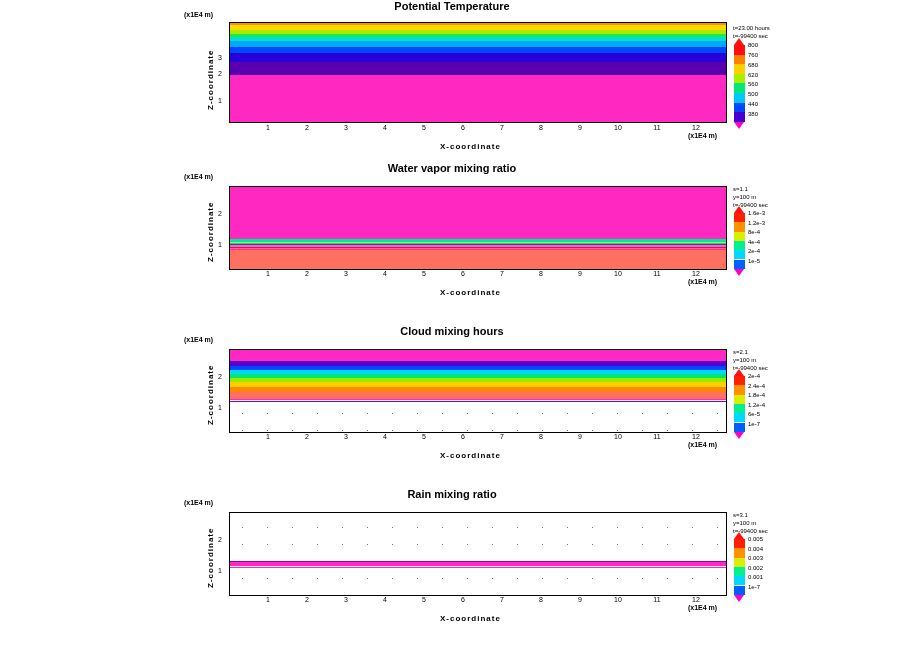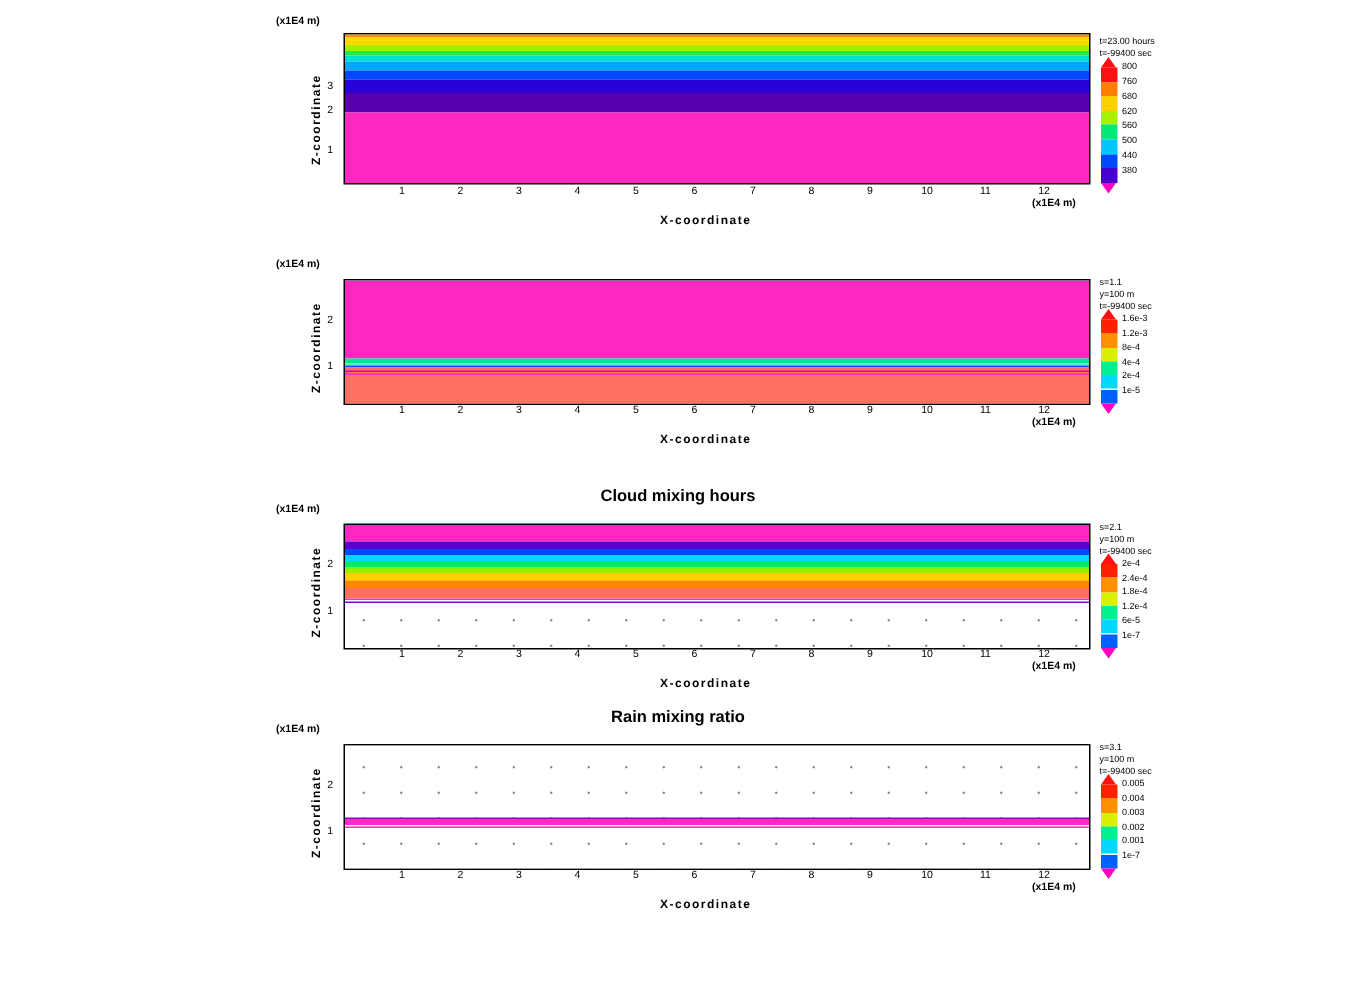--- a/index.html
+++ b/index.html
@@ -23,20 +23,21 @@
   .cbartick{position:absolute;font-size:6px;color:#000;white-space:nowrap;}
   .cbarinfo{position:absolute;font-size:6px;color:#000;white-space:nowrap;}
   .arrowup{position:absolute;width:0;height:0;border-left:5.5px solid transparent;border-right:5.5px solid transparent;}
   .arrowdn{position:absolute;width:0;height:0;border-left:5.5px solid transparent;border-right:5.5px solid transparent;}
   .cline{position:absolute;left:0;width:100%;}
 </style>
 </head>
 <body>
 
 <div class="panel" style="top:0;height:160px;">
+  <div class="title" style="top:0px;">Potential Temperature</div>
 
   <div class="unit" style="left:184px;top:11px;">(x1E4 m)</div>
 
   <div class="plotbox" style="left:229px;top:22px;width:496px;height:99px;">
     <div class="bands">
       <div class="band" style="top:0%;height:2.5%;background:#ff9000;"></div>
       <div class="band" style="top:2.5%;height:4.5%;background:#ffd800;"></div>
       <div class="band" style="top:7%;height:3.8%;background:#a8ec00;"></div>
       <div class="band" style="top:10.8%;height:3.5%;background:#20e850;"></div>
       <div class="band" style="top:14.3%;height:4.2%;background:#00e0d0;"></div>
@@ -88,20 +89,21 @@
   <div class="cbartick" style="left:748px;top:52px;">760</div>
   <div class="cbartick" style="left:748px;top:62px;">680</div>
   <div class="cbartick" style="left:748px;top:72px;">620</div>
   <div class="cbartick" style="left:748px;top:81px;">560</div>
   <div class="cbartick" style="left:748px;top:91px;">500</div>
   <div class="cbartick" style="left:748px;top:101px;">440</div>
   <div class="cbartick" style="left:748px;top:111px;">380</div>
 </div>
 
 <div class="panel" style="top:162px;height:162px;">
+  <div class="title" style="top:0px;">Water vapor mixing ratio</div>
 
   <div class="unit" style="left:184px;top:11px;">(x1E4 m)</div>
 
   <div class="plotbox" style="left:229px;top:24px;width:496px;height:82px;">
     <div class="bands">
       <div class="band" style="top:0%;height:63%;background:#ff28c0;"></div>
       <div class="band" style="top:63%;height:3.5%;background:#00e890;"></div>
       <div class="band" style="top:66.5%;height:1.6%;background:#d8e800;"></div>
       <div class="band" style="top:68.1%;height:1.8%;background:#00c8ff;"></div>
       <div class="band" style="top:69.9%;height:1.4%;background:#2040ff;"></div>
@@ -211,21 +213,21 @@
   </div>
   <div class="arrowdn" style="left:734px;top:107px;border-top:7px solid #ff00c0;"></div>
   <div class="cbartick" style="left:748px;top:48px;">2e-4</div>
   <div class="cbartick" style="left:748px;top:58px;">2.4e-4</div>
   <div class="cbartick" style="left:748px;top:67px;">1.8e-4</div>
   <div class="cbartick" style="left:748px;top:77px;">1.2e-4</div>
   <div class="cbartick" style="left:748px;top:86px;">6e-5</div>
   <div class="cbartick" style="left:748px;top:96px;">1e-7</div>
 </div>
 
-<div class="panel" style="top:472px;height:166px;">
+<div class="panel" style="top:488px;height:166px;">
   <div class="title" style="top:0px;">Rain mixing ratio</div>
 
   <div class="unit" style="left:184px;top:11px;">(x1E4 m)</div>
 
   <div class="plotbox" style="left:229px;top:24px;width:496px;height:82px;">
     <div class="bands">
       <div class="band" style="top:0%;height:100%;background:#ffffff;"></div>
       <div class="dotgrid"></div>
       <div class="band" style="top:60%;height:4.5%;background:#ff28c0;"></div>
       <div class="cline" style="top:58.5%;height:1px;background:#8800d0;"></div>

